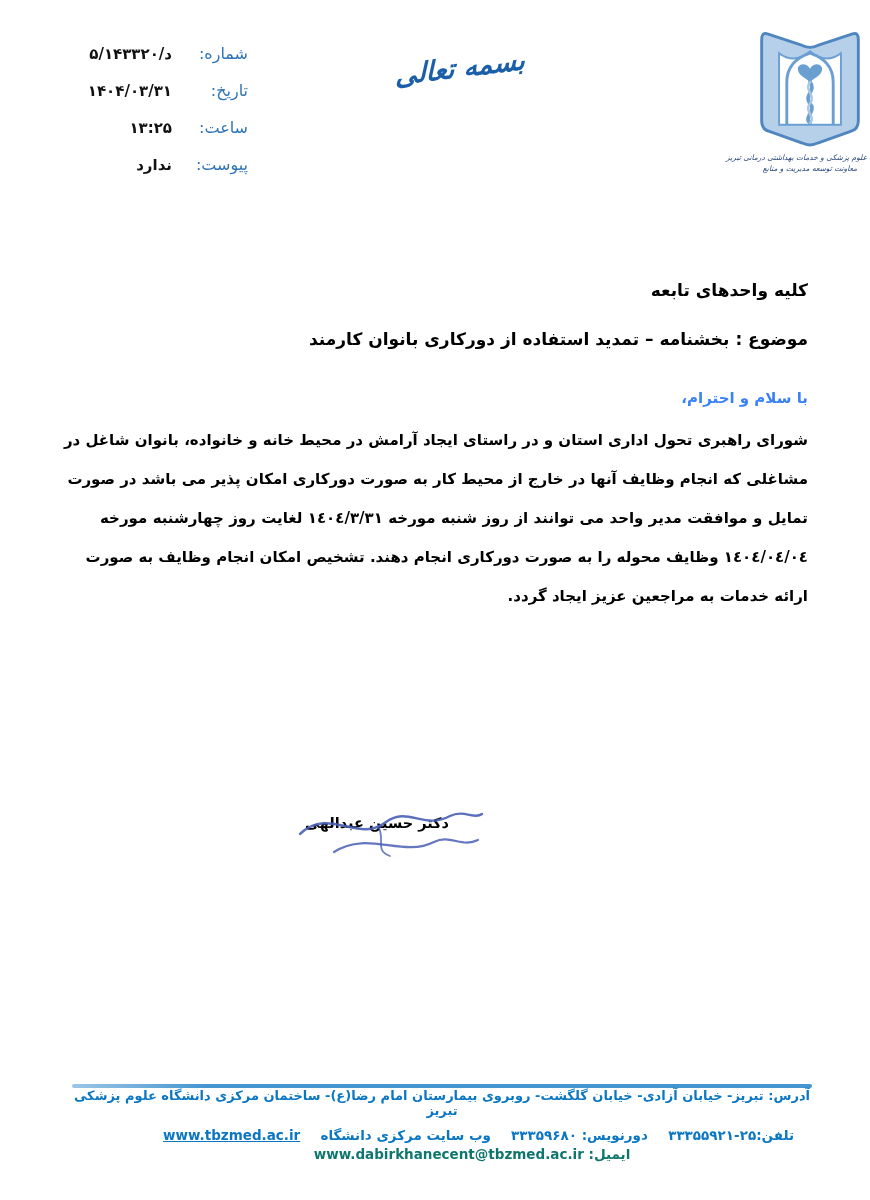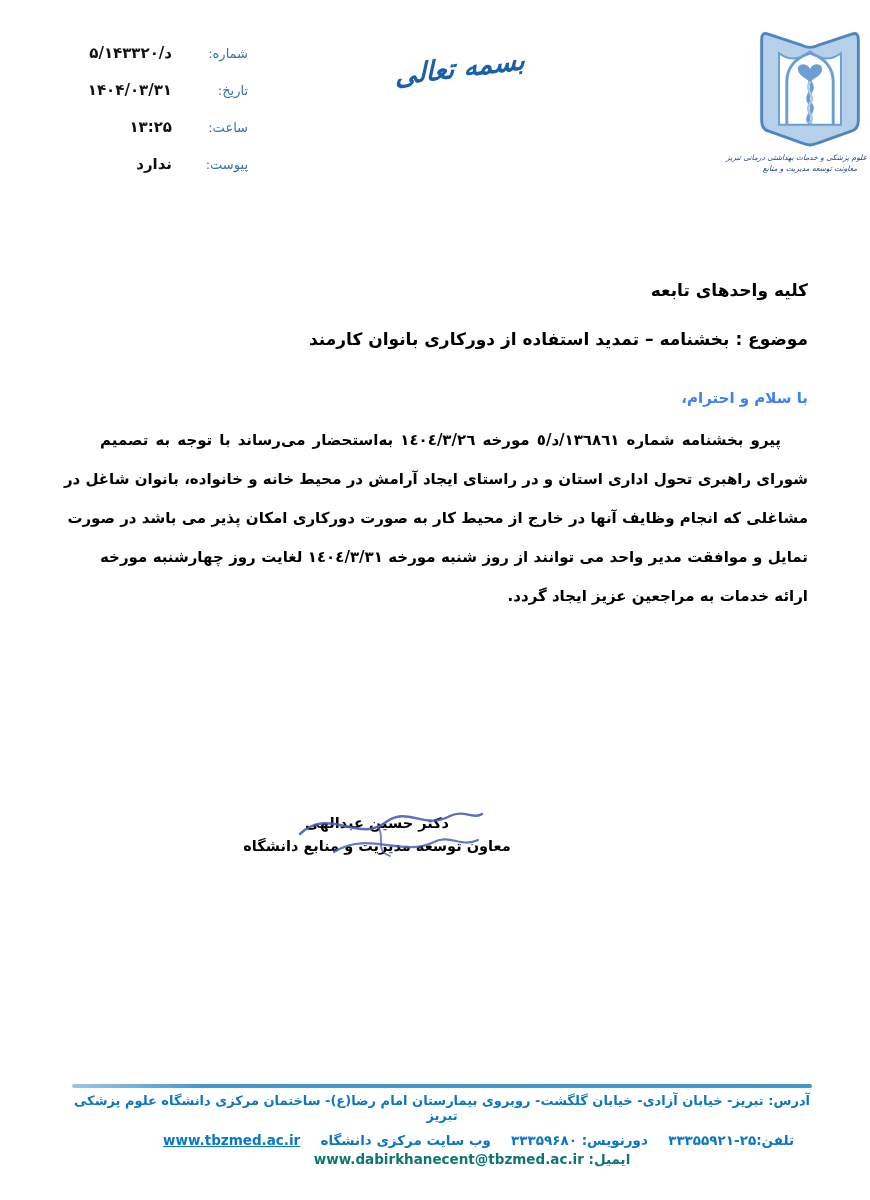--- a/index.html
+++ b/index.html
@@ -24,21 +24,21 @@
   }
   .meta-row {
     display: flex;
     direction: rtl;
     align-items: baseline;
     height: 37px;
     justify-content: flex-start;
   }
   .meta-label {
     color: #2e74b5;
-    font-size: 13px;
+    font-size: 16px;
     min-width: 52px;
     text-align: right;
   }
   .meta-value {
     color: #111111;
     font-weight: bold;
     font-size: 15px;
     margin-right: 24px;
     white-space: nowrap;
   }
@@ -149,21 +149,20 @@
     right: 58px;
     top: 1084px;
     direction: rtl;
   }
   .footer-rule {
     height: 4px;
     background: linear-gradient(to left, #4596d0 82%, #9cc6e6);
     border-radius: 2px;
   }
   .footer-address {
-    margin-top: 5px;
     text-align: center;
     color: #0b77c2;
     font-size: 13px;
     font-weight: bold;
   }
   .footer-contacts {
     margin-top: 9px;
     display: flex;
     direction: rtl;
     align-items: baseline;
@@ -227,30 +226,29 @@
     <div class="logo-text">معاونت توسعه مدیریت و منابع</div>
   </div>
 
   <div class="recipient">کلیه واحدهای تابعه</div>
 
   <div class="subject">موضوع : بخشنامه – تمدید استفاده از دورکاری بانوان کارمند</div>
 
   <div class="salutation">با سلام و احترام،</div>
 
   <div class="body-text">
-    <div class="body-line first">پیرو بخشنامه شماره ١٣٦٨٦١/د/٥ مورخه ١٤٠٤/٣/٢٦ به‌استحضار می‌رساند با توجه به تصمیم</div>
     <div class="body-line">شورای راهبری تحول اداری استان و در راستای ایجاد آرامش در محیط خانه و خانواده، بانوان شاغل در</div>
     <div class="body-line">مشاغلی که انجام وظایف آنها در خارج از محیط کار به صورت دورکاری امکان پذیر می باشد در صورت</div>
     <div class="body-line">تمایل و موافقت مدیر واحد می توانند از روز شنبه مورخه ١٤٠٤/٣/٣١ لغایت روز چهارشنبه مورخه</div>
+    <div class="body-line">١٤٠٤/٠٤/٠٤ وظایف محوله را به صورت دورکاری انجام دهند. تشخیص امکان انجام وظایف به صورت</div>
     <div class="body-line last">ارائه خدمات به مراجعین عزیز ایجاد گردد.</div>
   </div>
 
   <div class="signature">
     <div>دکتر حسین عبدالهی</div>
-    <div>معاون توسعه مدیریت و منابع دانشگاه</div>
     <svg class="signature-scribble" width="210" height="66" viewBox="0 0 210 66">
       <path d="M18 34 C 48 6, 76 44, 104 22 C 126 6, 142 30, 168 16 C 182 9, 192 20, 200 14" fill="none" stroke="#4a5fb5" stroke-width="2.4" stroke-linecap="round" opacity="0.9"></path>
       <path d="M52 52 C 86 30, 120 58, 152 42 C 168 34, 180 48, 196 40" fill="none" stroke="#4a5fb5" stroke-width="2.2" stroke-linecap="round" opacity="0.85"></path>
       <path d="M96 26 C 104 40, 92 50, 108 56" fill="none" stroke="#4a5fb5" stroke-width="1.8" stroke-linecap="round" opacity="0.8"></path>
     </svg>
   </div>
 
   <div class="footer">
     <div class="footer-rule"></div>
     <div class="footer-address">آدرس: تبریز- خیابان آزادی- خیابان گلگشت- روبروی بیمارستان امام رضا(ع)- ساختمان مرکزی دانشگاه علوم پزشکی تبریز</div>

